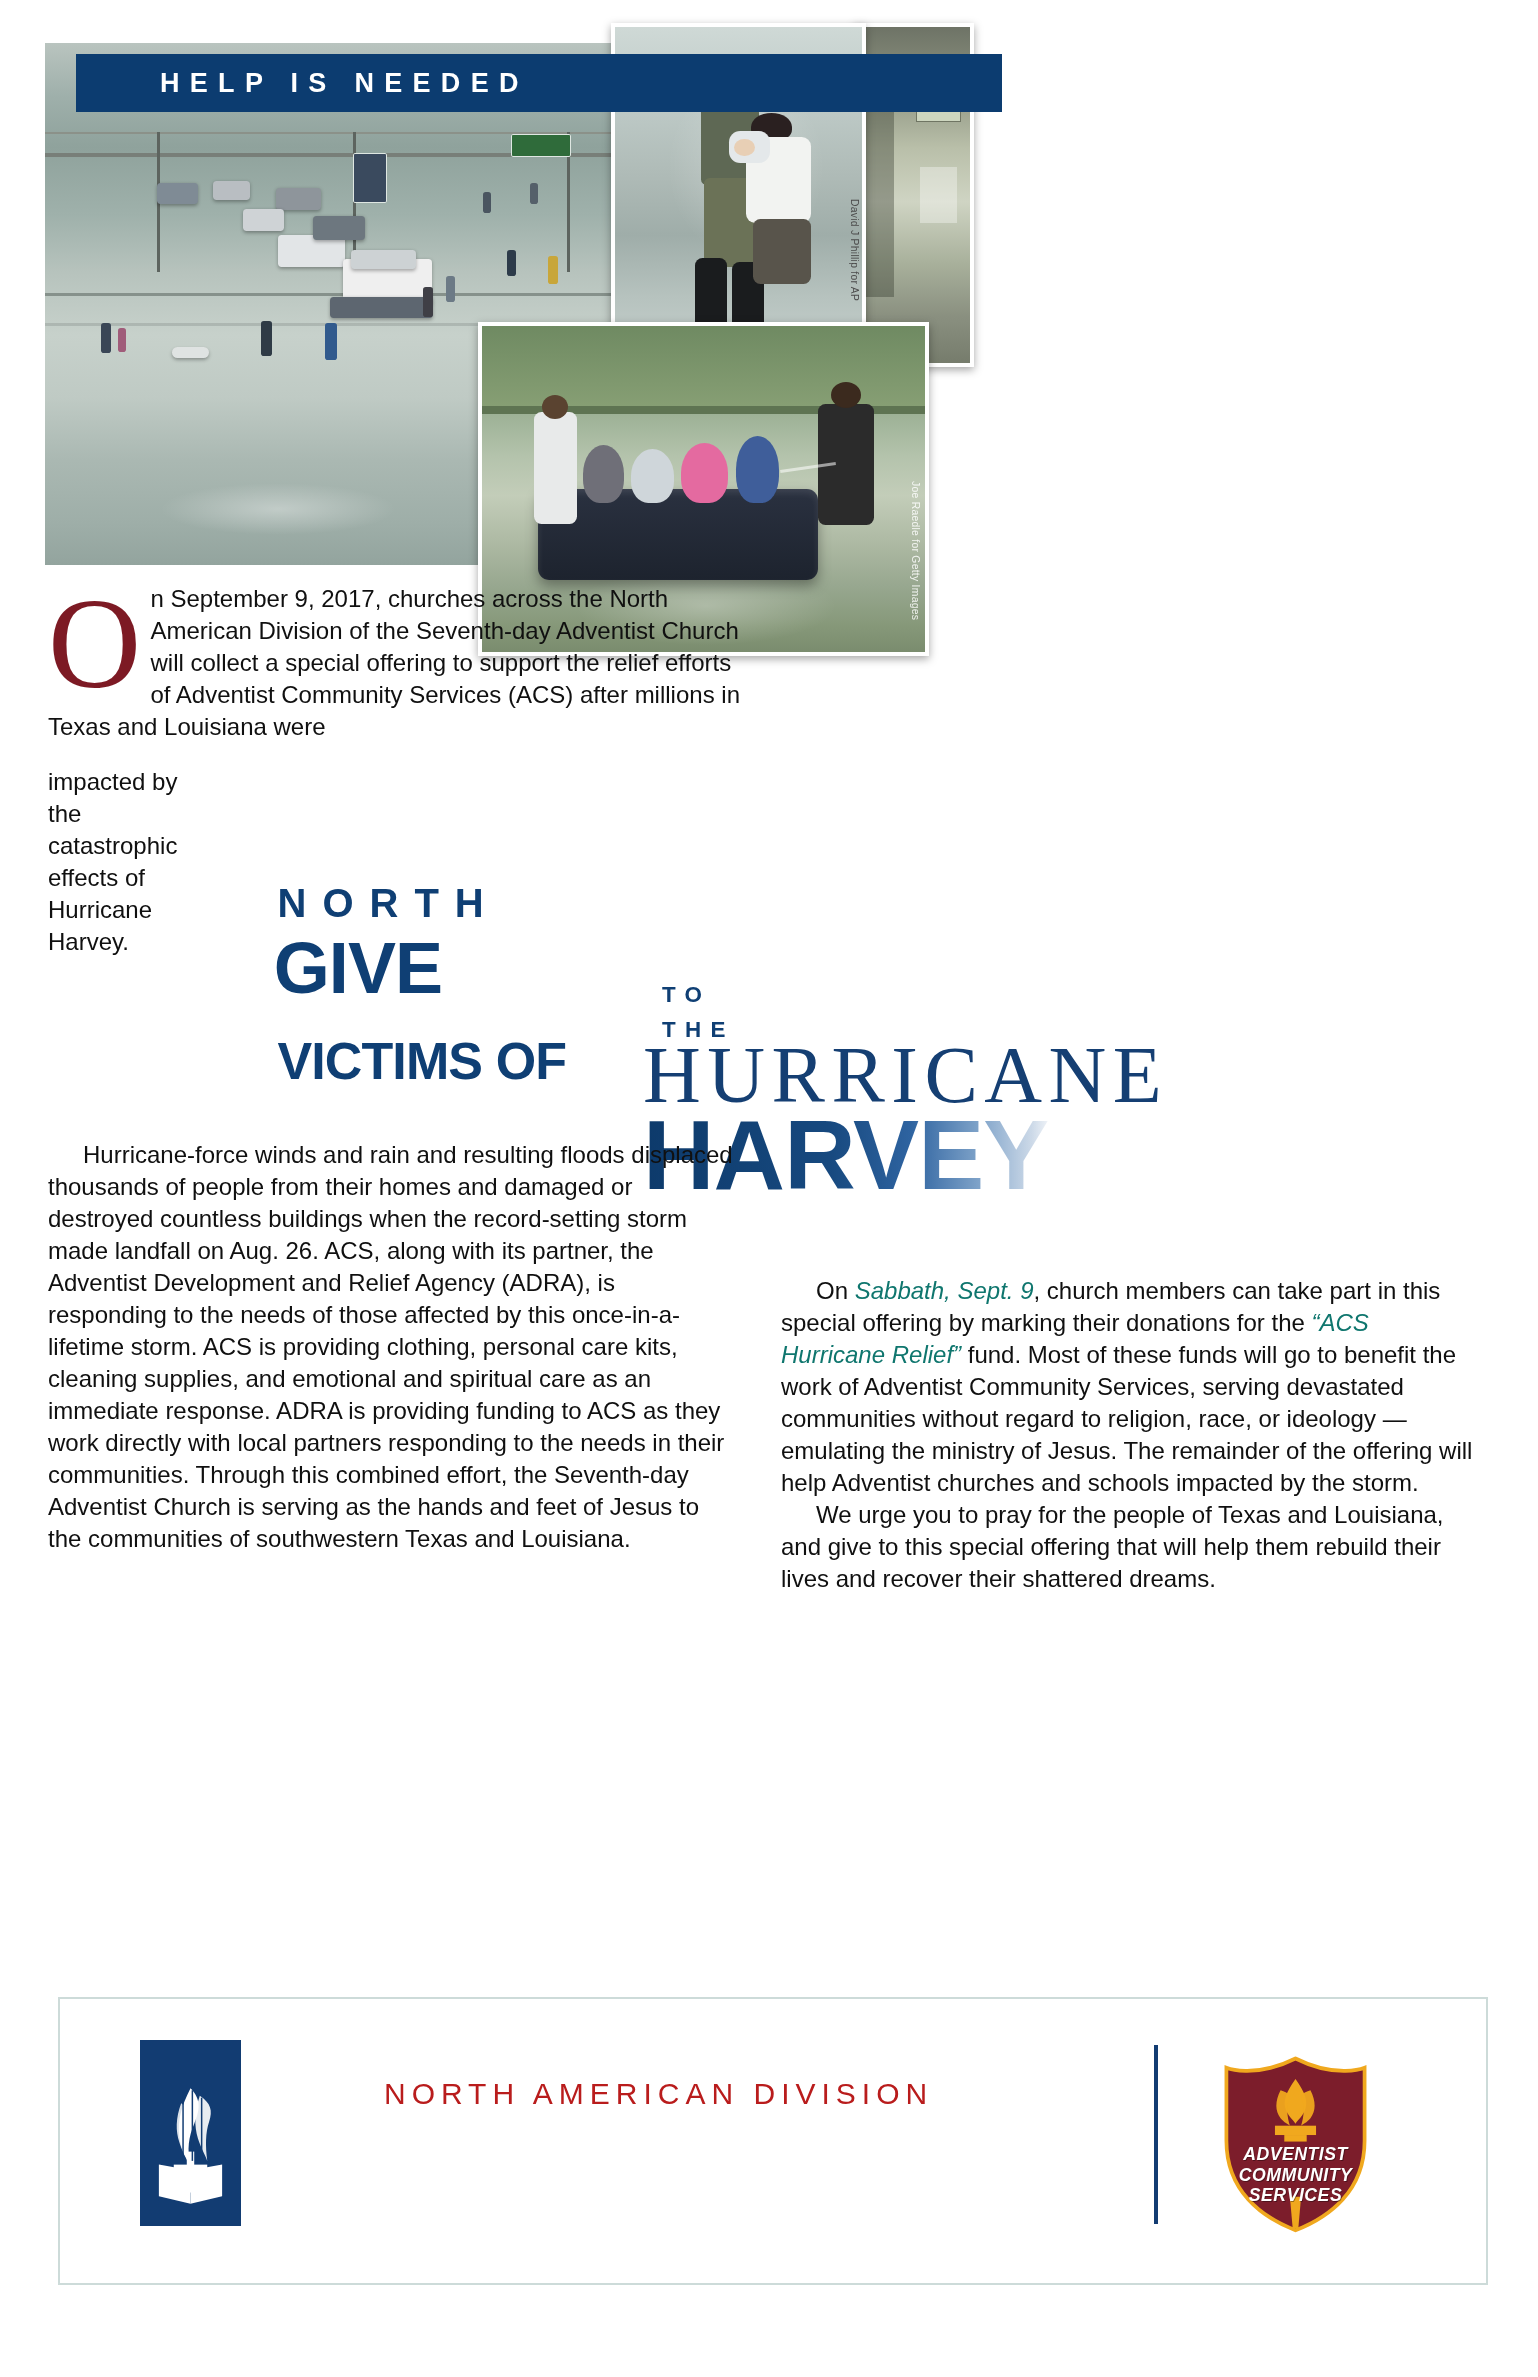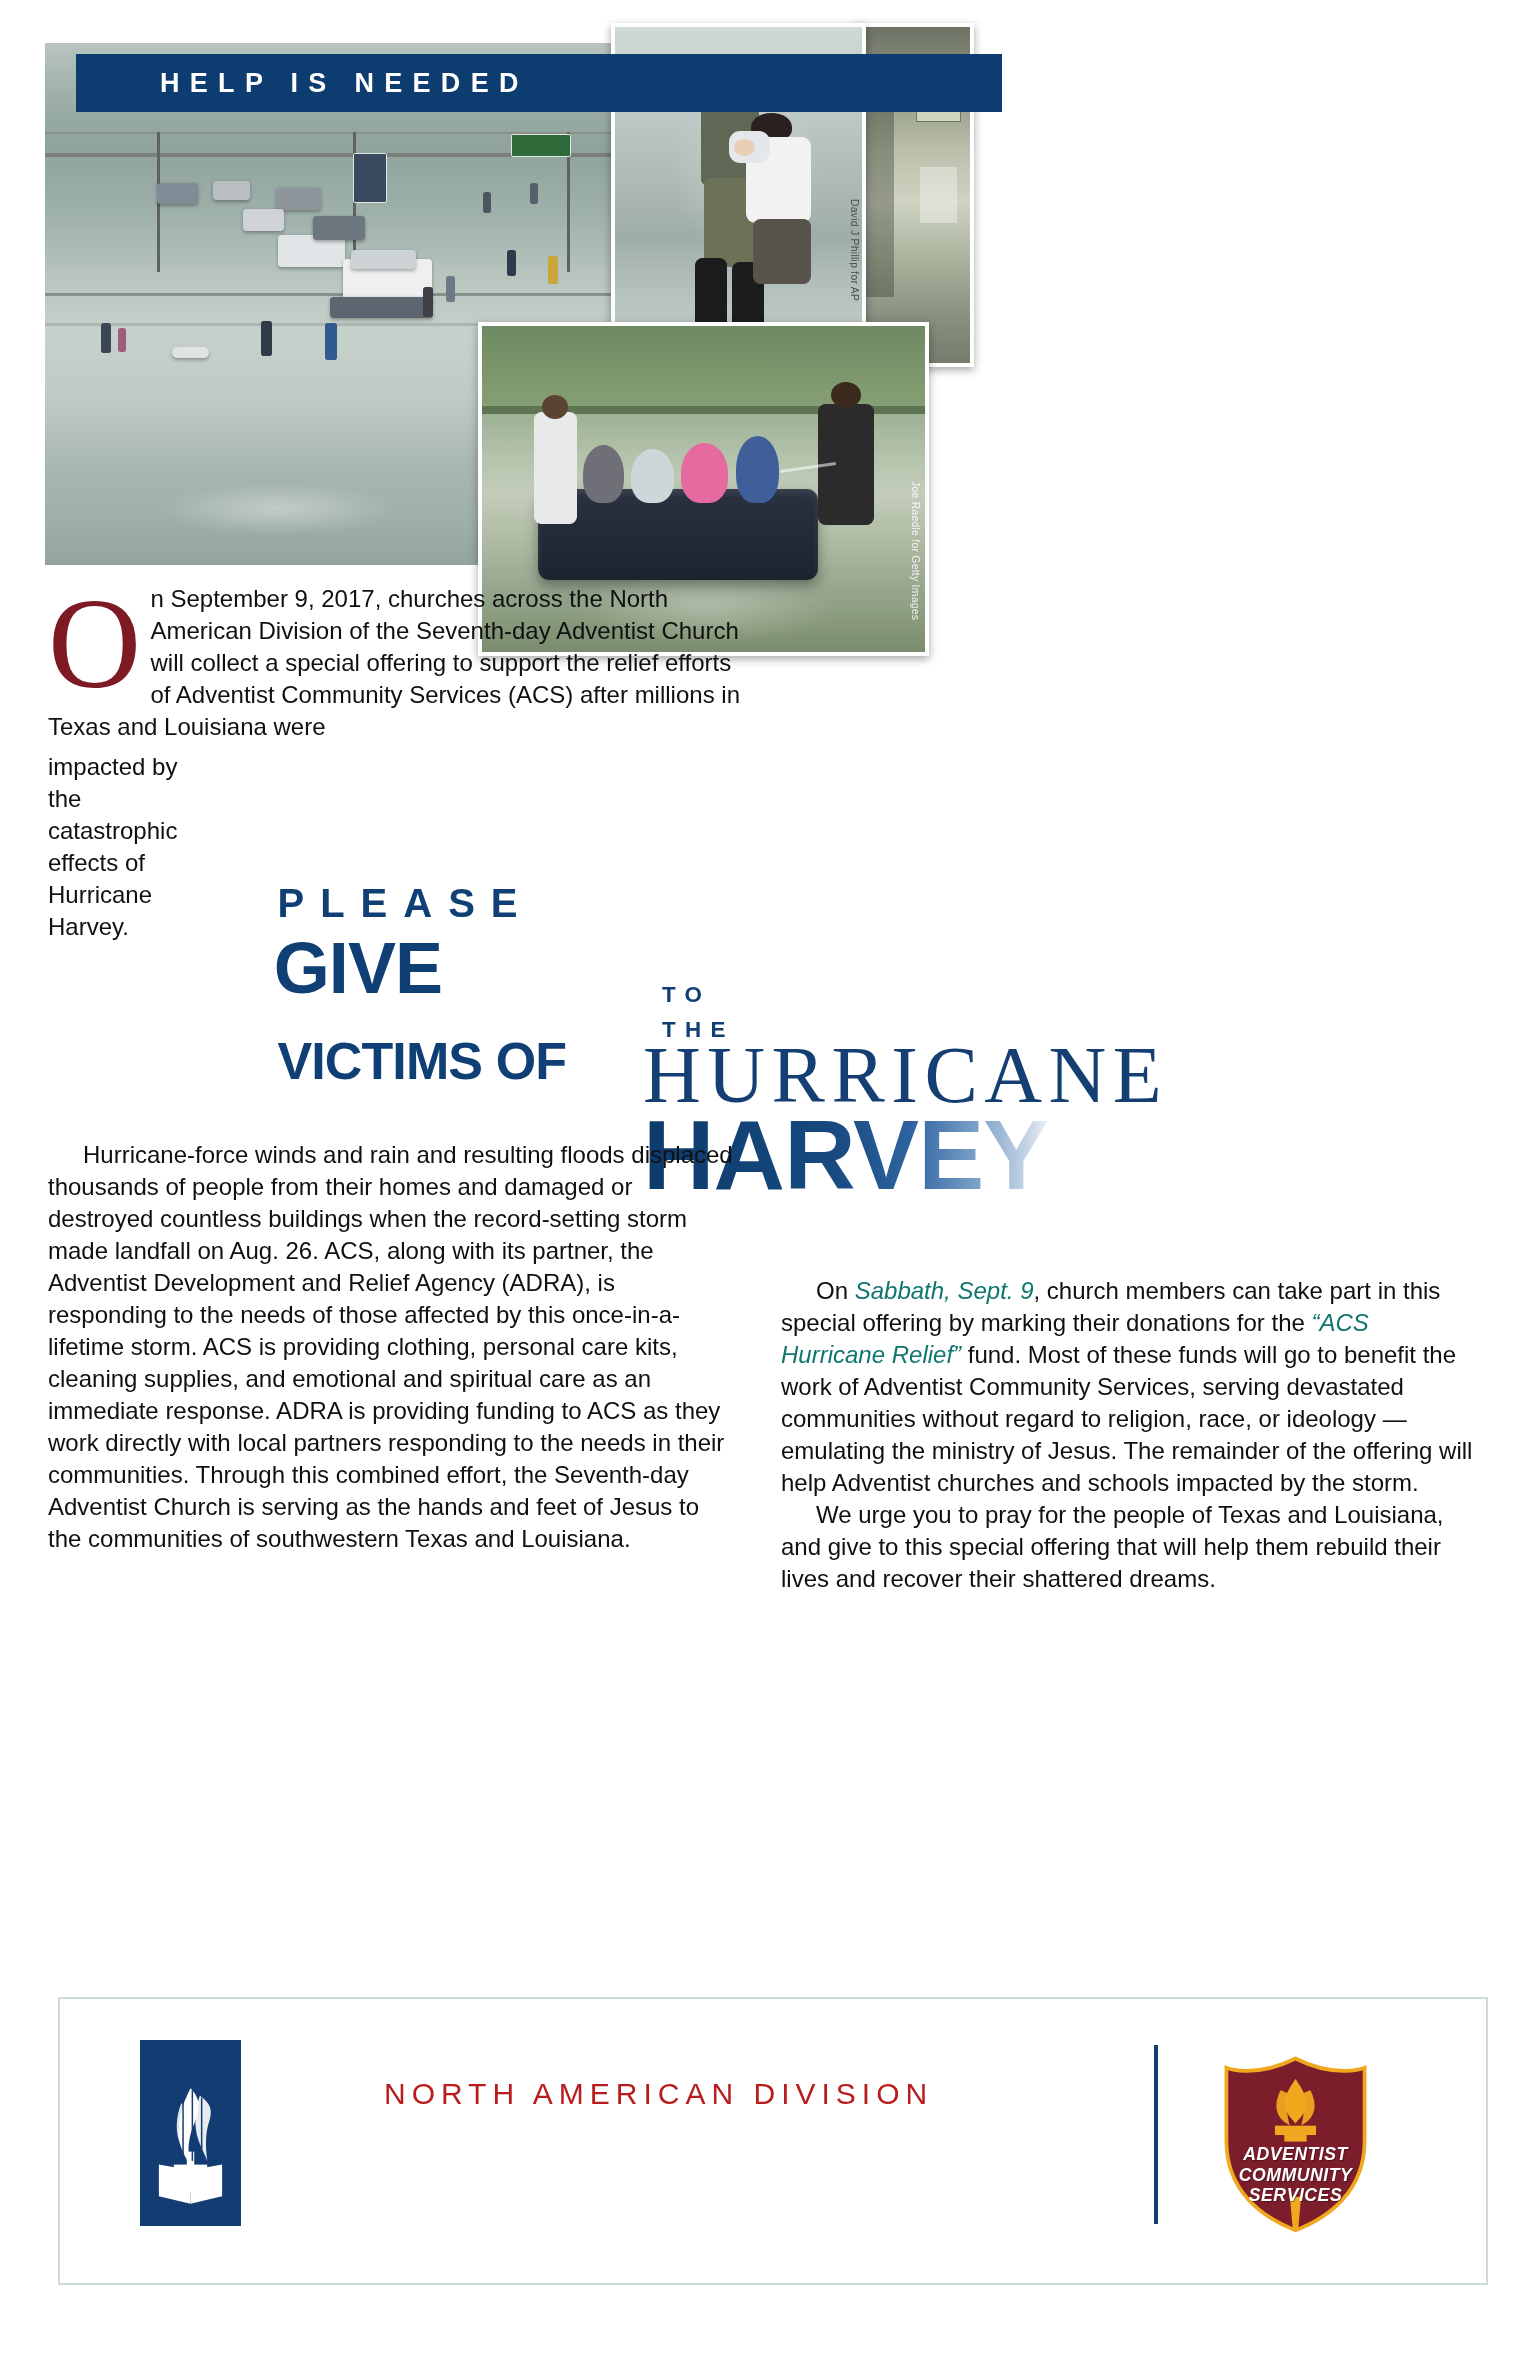--- a/index.html
+++ b/index.html
@@ -186,25 +186,25 @@
     <div style="position:absolute;left:298px;top:140px;width:56px;height:2.8px;background:rgba(255,255,255,.55);transform:rotate(-8deg)"></div>
     <div class="credit light" style="right:3.7px;top:155px">Joe Raedle for Getty Images</div>
   </div>
 
   <div id="help-banner">
     <span>HELP IS NEEDED</span>
   </div>
 
   <div class="col" id="lead-col">
     <p><span class="dropcap">O</span><span>n September 9, 2017, churches across the North American Division of the Seventh-day Adventist Church will collect a special offering to support</span> <span>the relief efforts of Adventist Community Services (ACS) after millions in Texas and Louisiana were</span></p>
-    <p class="narrow" style="margin-top:8px;">impacted by the catastrophic effects of Hurricane Harvey.</p>
+    <p class="narrow" style="margin-top:23px;">impacted by the catastrophic effects of Hurricane Harvey.</p>
   </div>
 
   <div id="give-lockup">
-    <div id="lk-please">PLEASE</div>
+    <div id="lk-please">NORTH</div>
     <div id="lk-give">GIVE</div>
     <div id="lk-to">
       <div>TO</div>
       <div>THE</div>
     </div>
     <div id="lk-victims">VICTIMS OF</div>
   </div>
 
   <div id="hurricane-word">HURRICANE</div>
   <div id="harvey-word">HARVEY</div>

